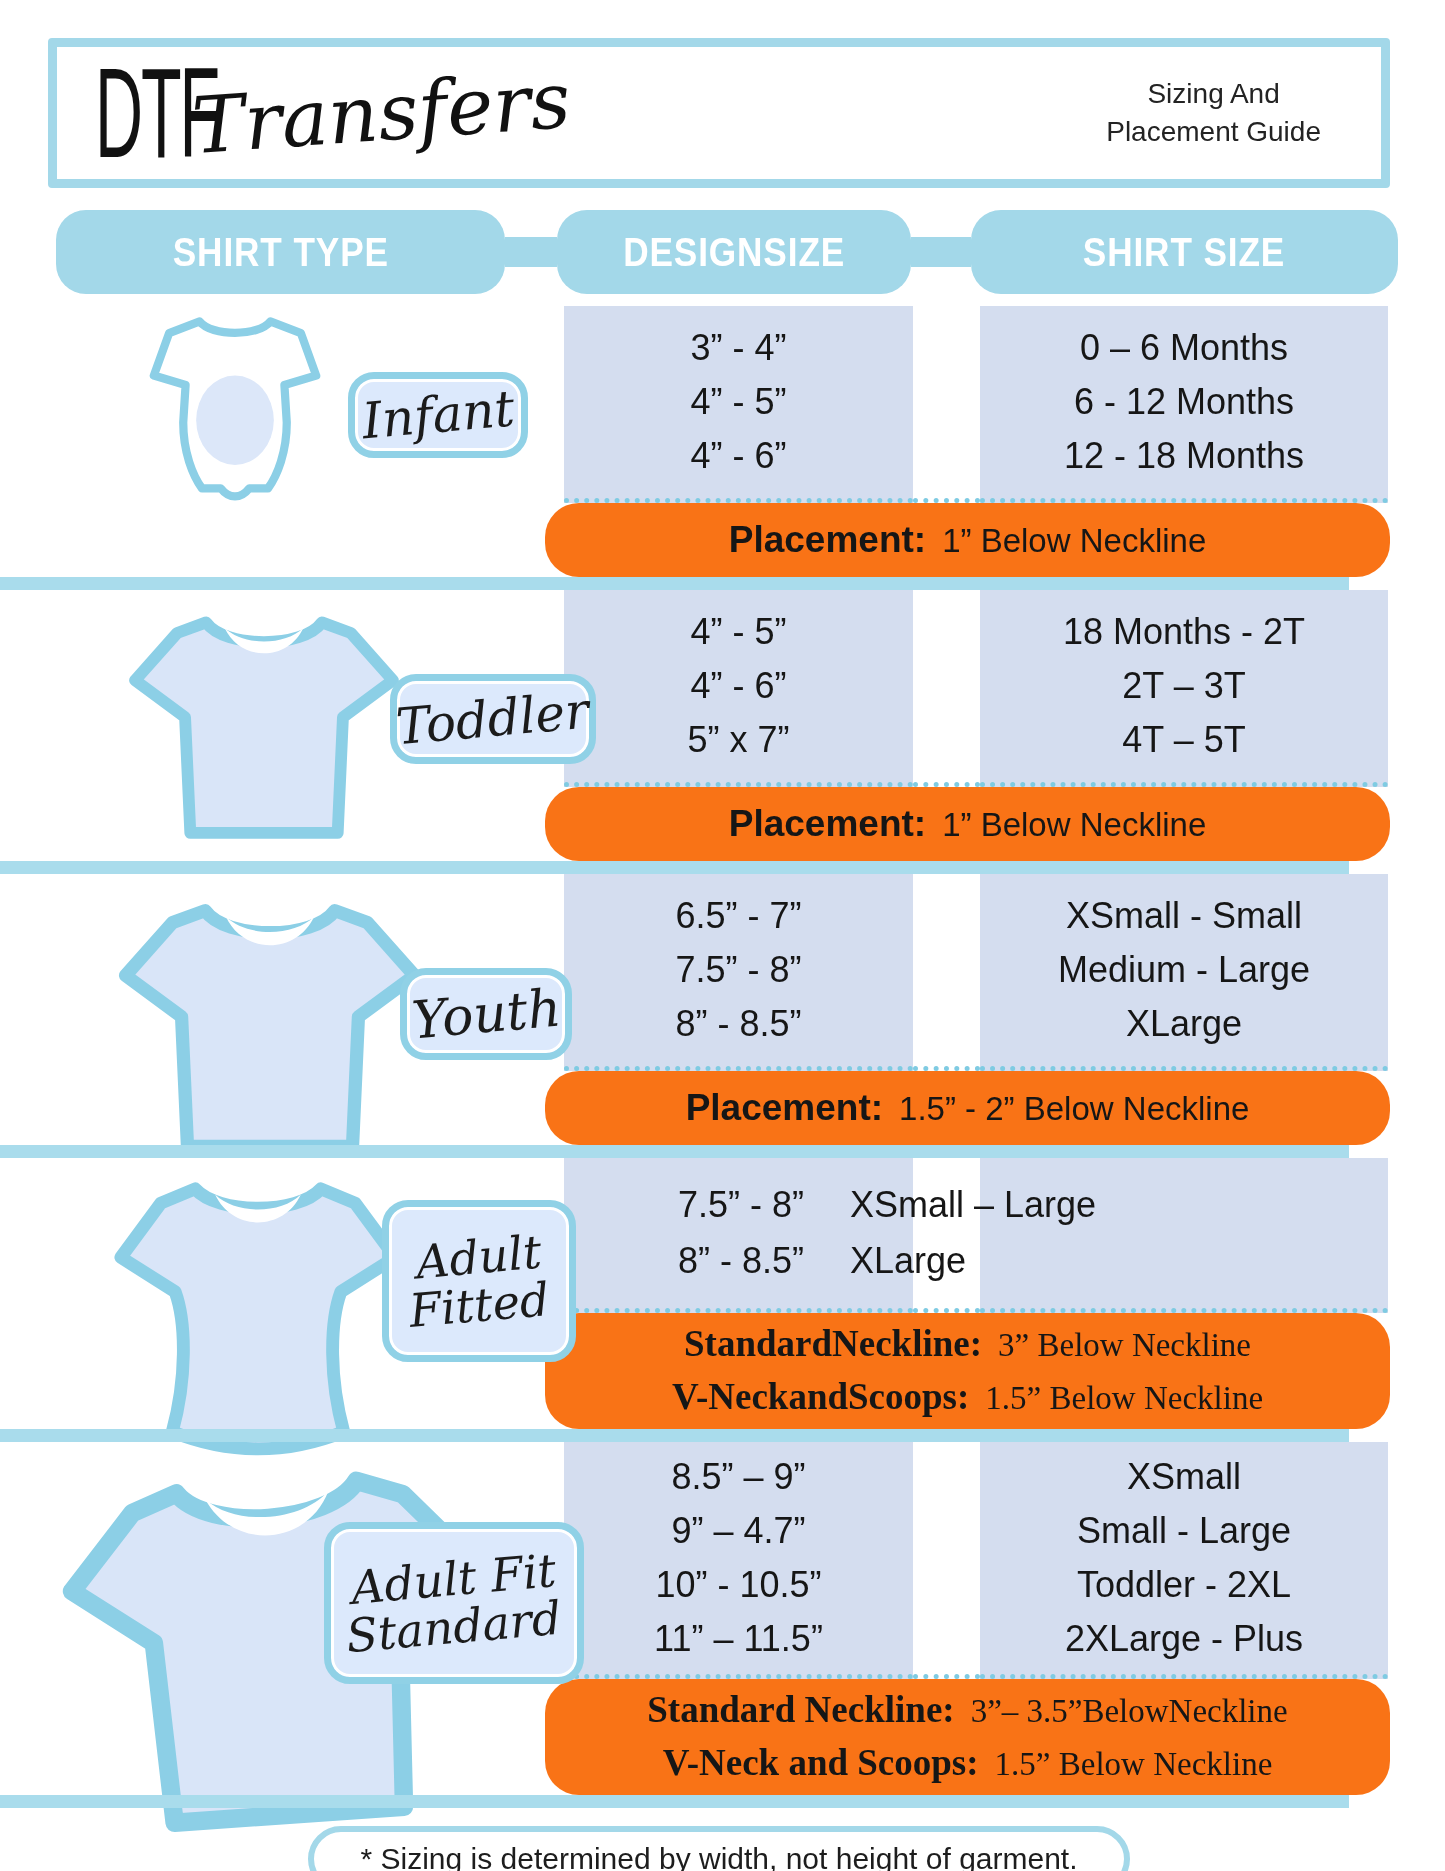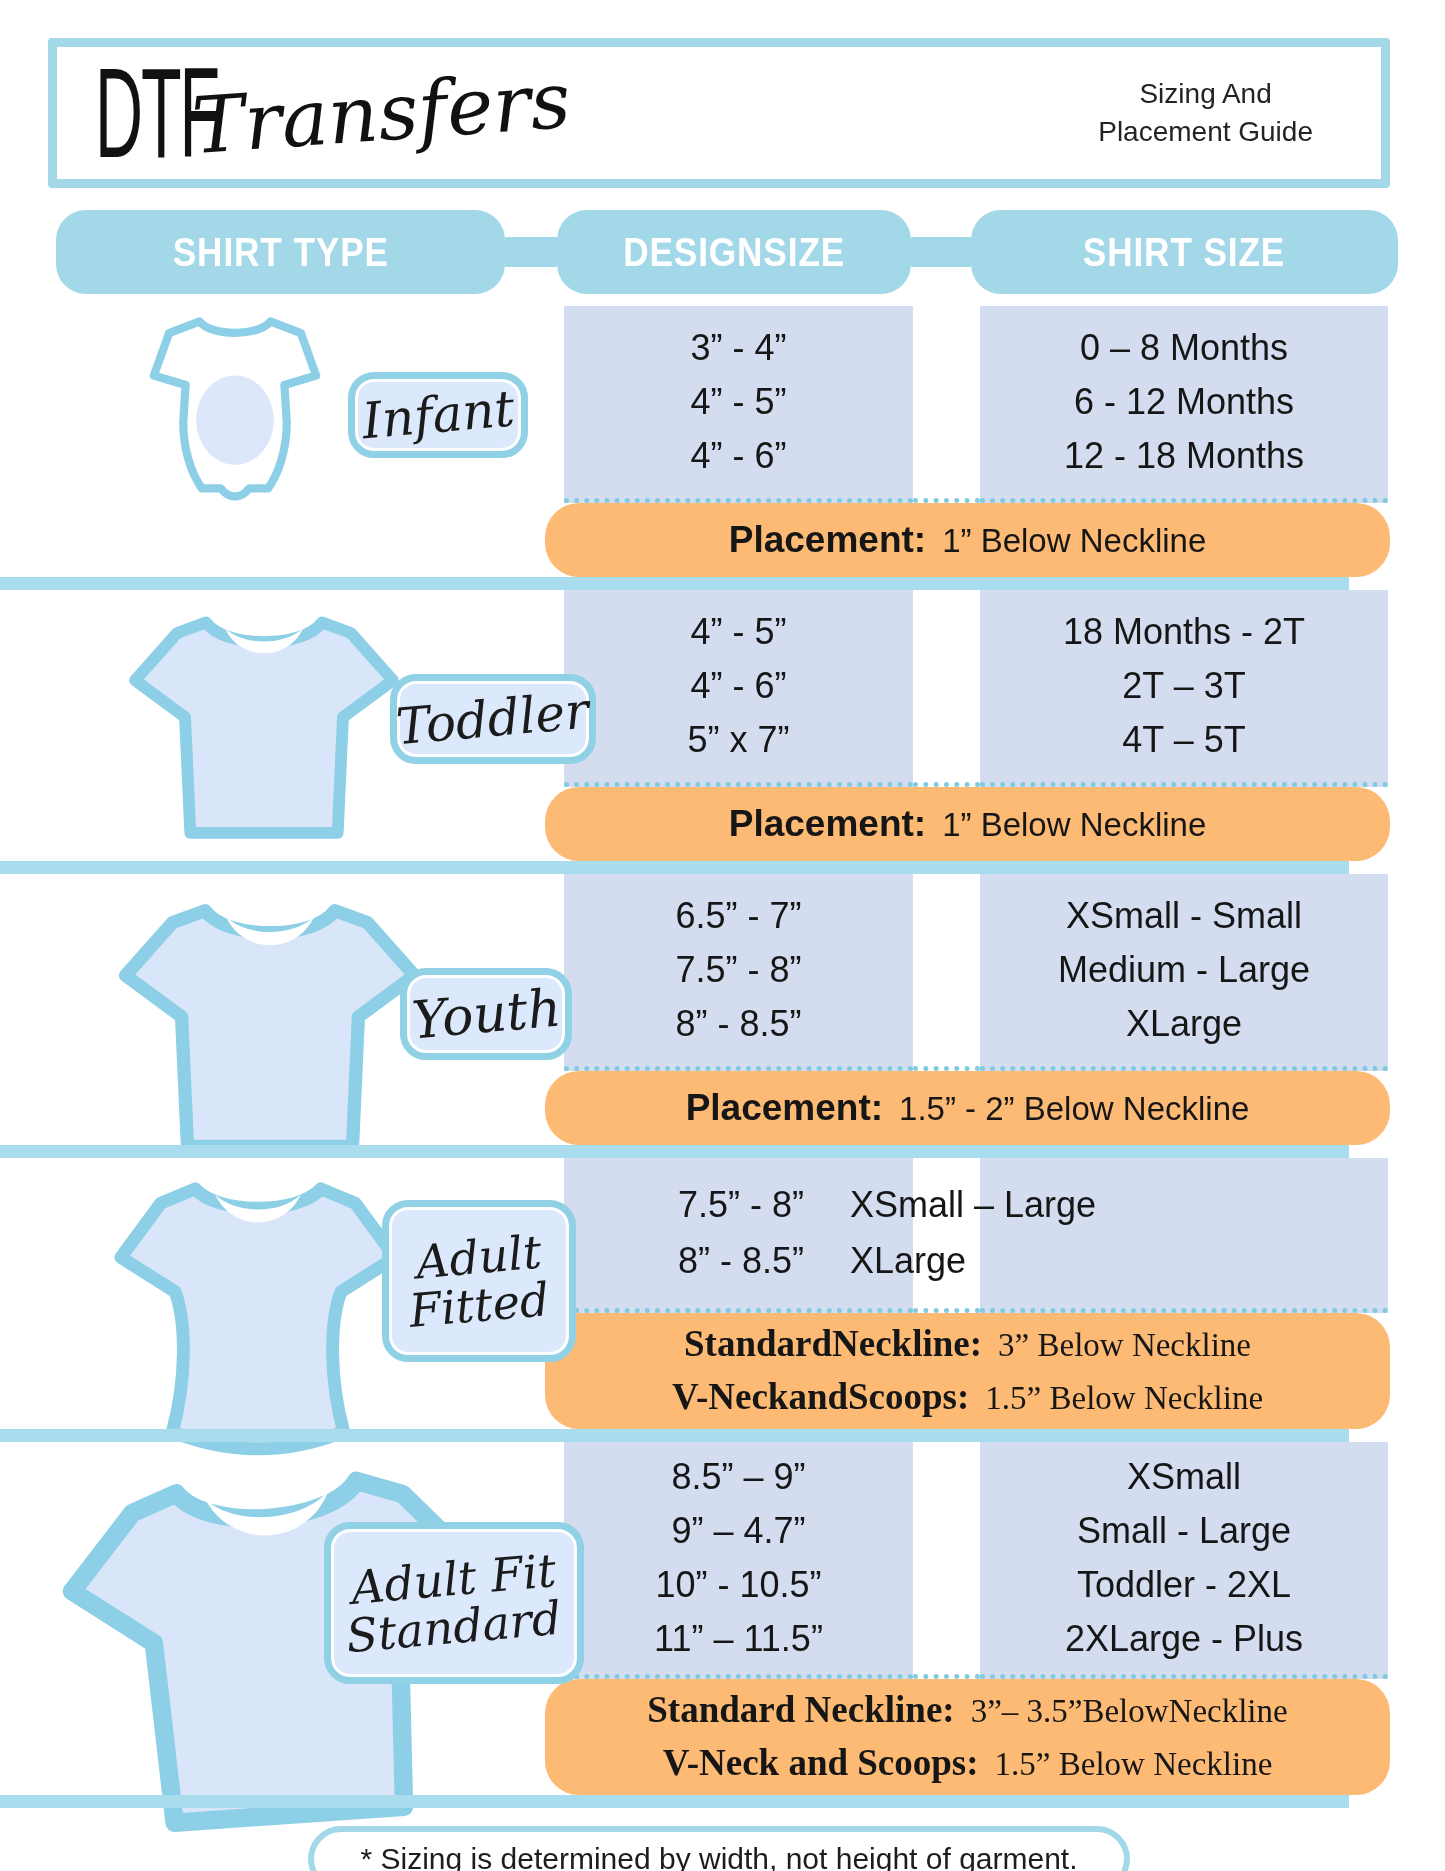--- a/index.html
+++ b/index.html
@@ -35,21 +35,21 @@
     color:#111;
   }
   .brand-script{
     font-family:"DejaVu Serif", serif;
     font-style:italic;font-size:78px;line-height:1;
     transform:rotate(-4deg);
     margin-left:-140px;
     color:#111;
   }
   .header-subtitle{
-    position:absolute;right:68px;top:50%;
+    position:absolute;right:60px;top:50%;
     transform:translateY(-50%);
     text-align:center;
     font-size:28px;line-height:38px;color:#232323;
   }
   
   .pills{
     margin-top:22px;
     display:grid;
     grid-template-columns:449px 52px 354px 60px 427px;
     height:84px;
@@ -86,21 +86,21 @@
   }
   .cell{
     font-size:36px;line-height:54px;white-space:nowrap;
   }
   .content-h3{height:192px;}
   .content-h2{height:150px;}
   .content-h4{height:232px;}
   .bar{
     grid-column:2/5;
     margin-left:-19px;width:845px;
-    background:#fdba74;border-radius:34px;
+    background:#f97316;border-radius:34px;
     display:flex;flex-direction:column;justify-content:center;
     box-sizing:border-box;
   }
   .bar-h1{height:74px;}
   .bar-h2{height:116px;font-family:Liberation Serif, serif;}
   .bar-line{
     display:flex;align-items:baseline;justify-content:center;gap:16px;
     line-height:52px;white-space:nowrap;
   }
   .bar-label{font-weight:800;font-size:37px;}
@@ -205,21 +205,21 @@
           <span class="script">Infant</span>
         </div>
       </div>
       <div class="col-bg content-h3">
         <div class="cell">3” - 4”</div>
         <div class="cell">4” - 5”</div>
         <div class="cell">4” - 6”</div>
       </div>
       <div class="gap-cell"></div>
       <div class="col-bg content-h3">
-        <div class="cell">0 – 8 Months</div>
+        <div class="cell">0 – 6 Months</div>
         <div class="cell">6 - 12 Months</div>
         <div class="cell">12 - 18 Months</div>
       </div>
       <div class="bar bar-h1">
         <div class="bar-line">
           <span class="bar-label">Placement:</span>
           <span class="bar-value">1” Below Neckline</span>
         </div>
       </div>
     </section>

